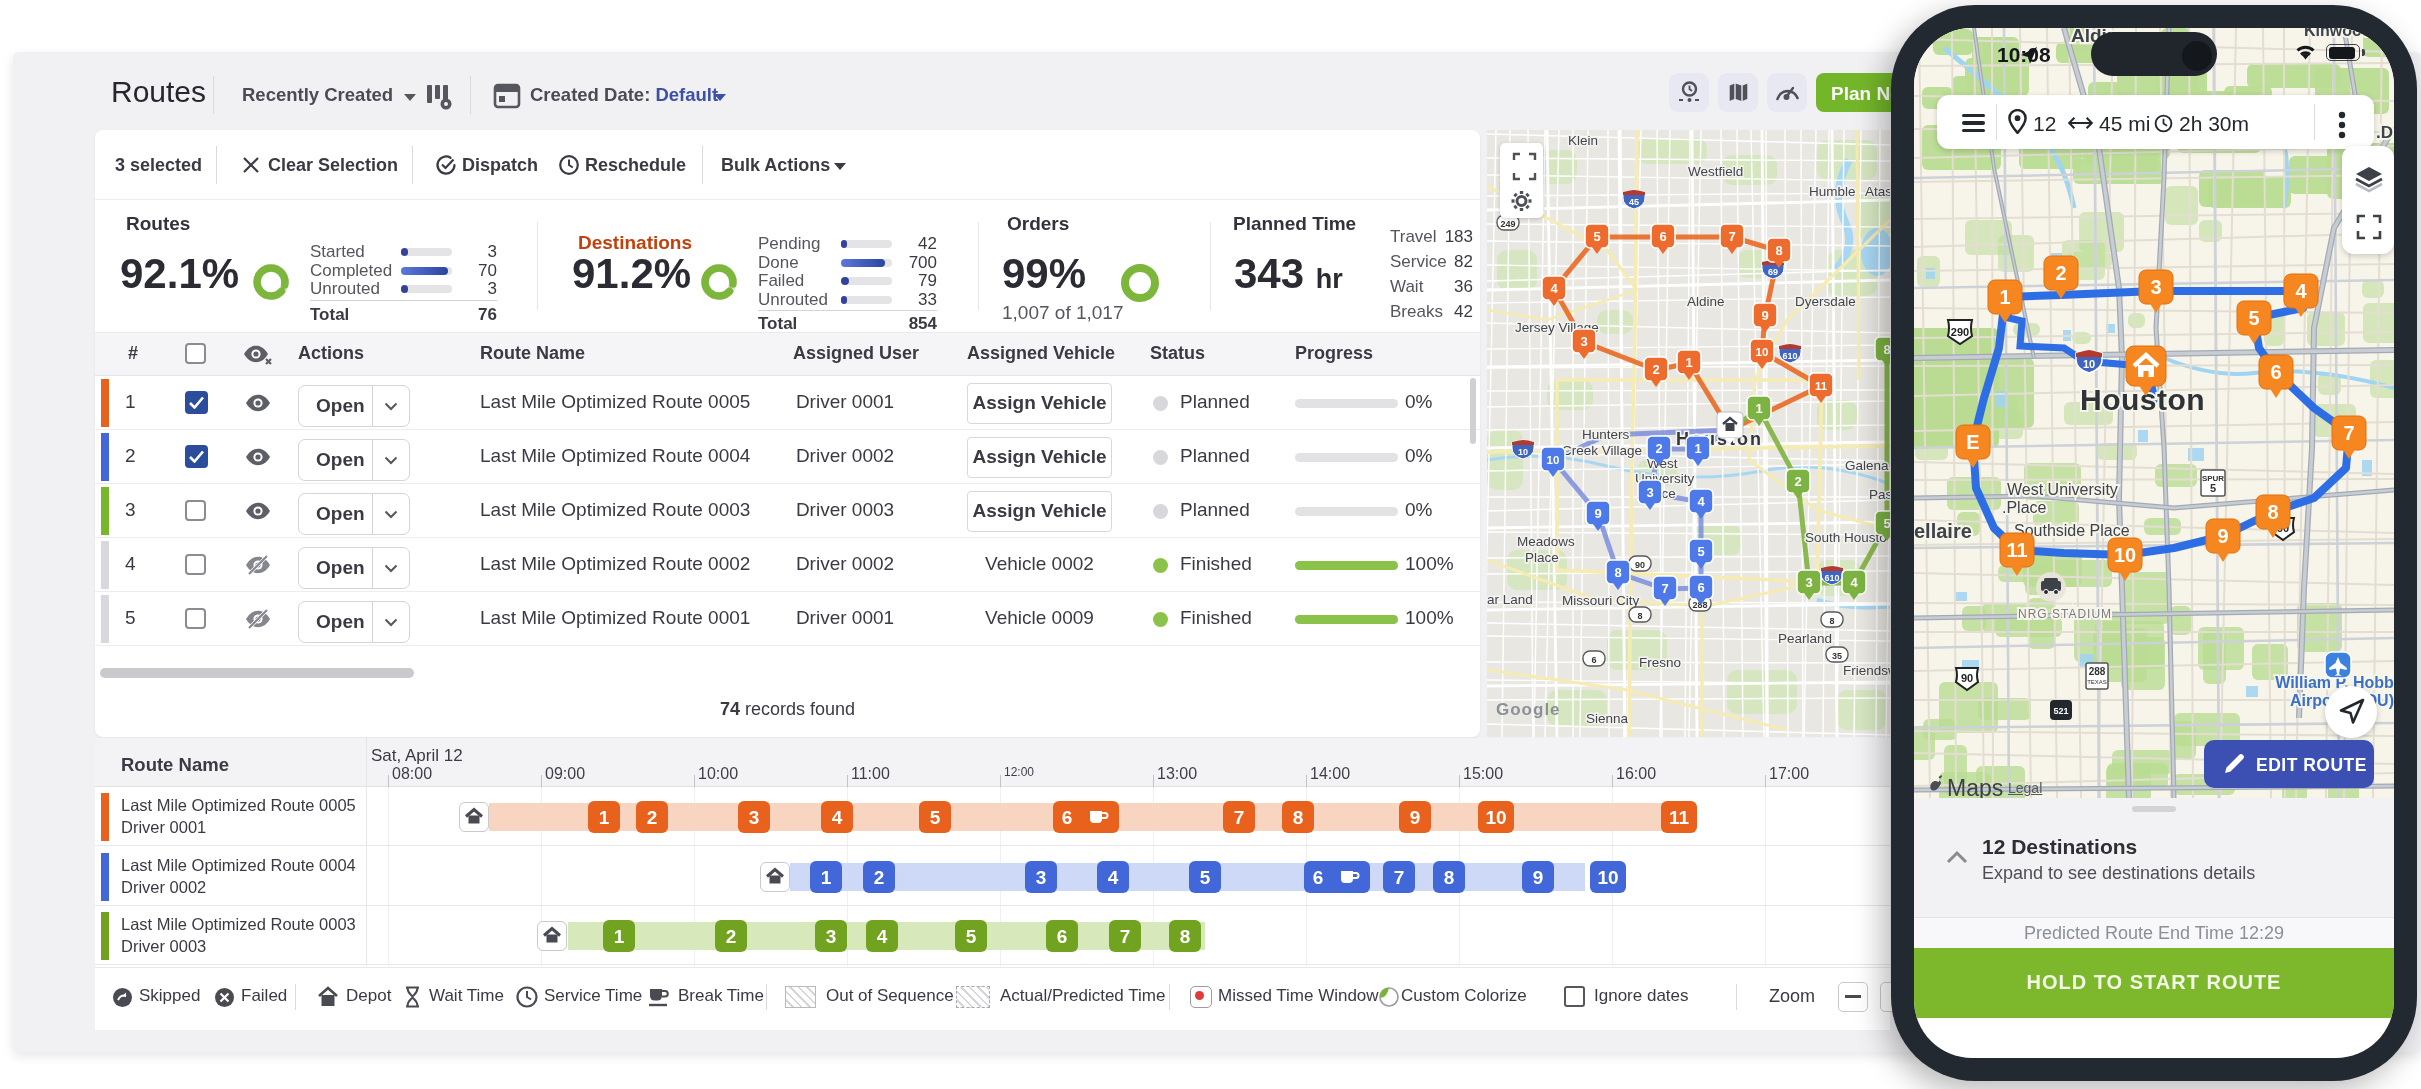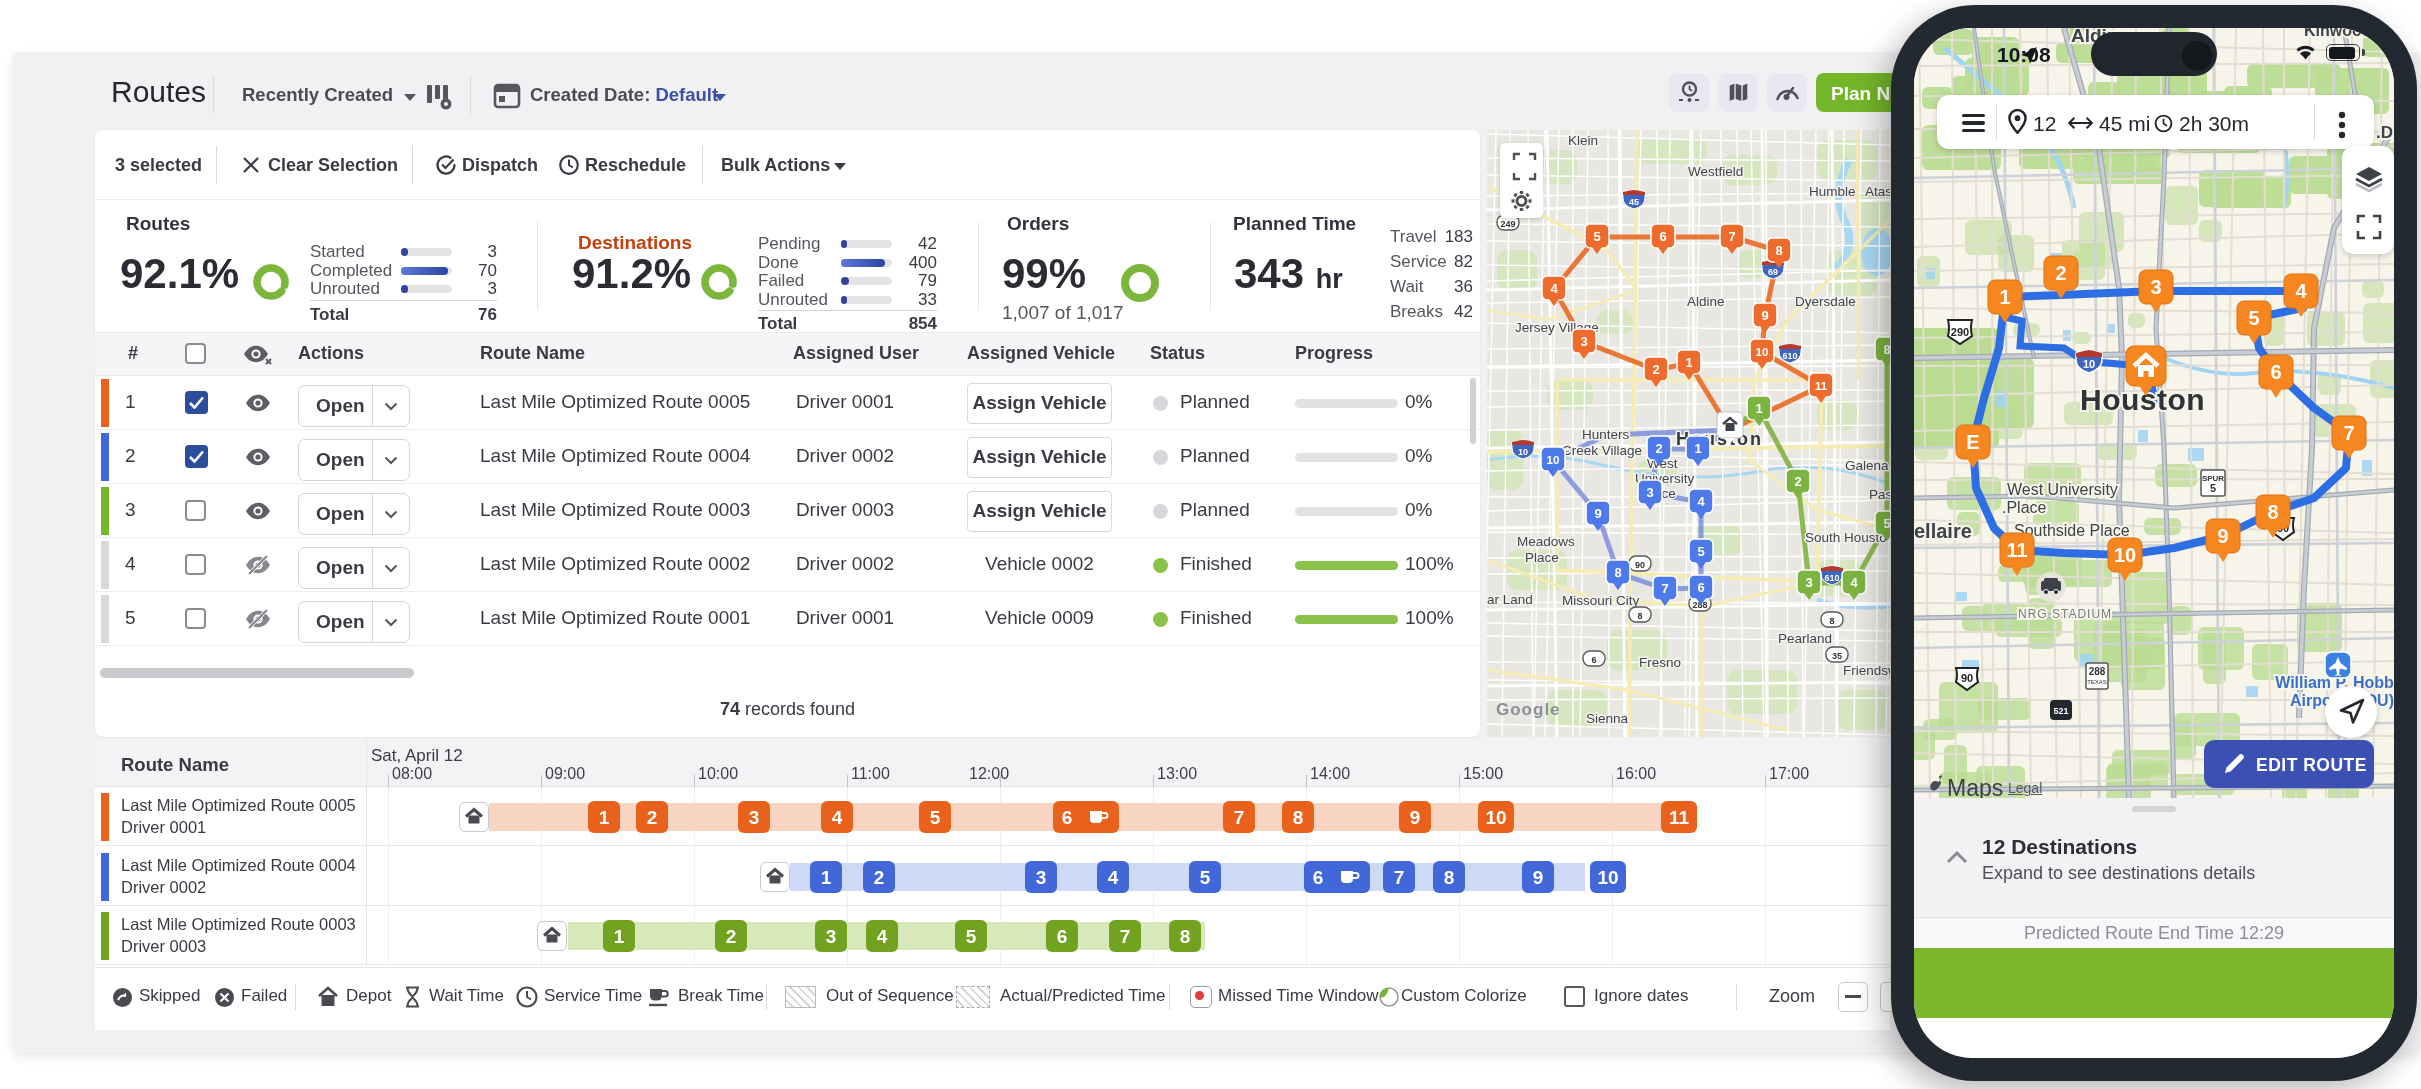--- a/index.html
+++ b/index.html
@@ -126,21 +126,21 @@
     <div class="abs" style="left:663px;top:90px;color:#55565e;">Unrouted</div>
     <div class="abs" style="left:746px;top:40px;width:51px;height:8px;border-radius:4px;background:#e4e4e6;"></div>
     <div class="abs" style="left:746px;top:40px;width:6px;height:8px;border-radius:4px;background:#33439c;"></div>
     <div class="abs" style="left:746px;top:59px;width:51px;height:8px;border-radius:4px;background:#e4e4e6;"></div>
     <div class="abs" style="left:746px;top:59px;width:44px;height:8px;border-radius:4px;background:linear-gradient(90deg,#5b79dd,#2b459f);"></div>
     <div class="abs" style="left:746px;top:77px;width:51px;height:8px;border-radius:4px;background:#e4e4e6;"></div>
     <div class="abs" style="left:746px;top:77px;width:8px;height:8px;border-radius:4px;background:#33439c;"></div>
     <div class="abs" style="left:746px;top:96px;width:51px;height:8px;border-radius:4px;background:#e4e4e6;"></div>
     <div class="abs" style="left:746px;top:96px;width:6px;height:8px;border-radius:4px;background:#33439c;"></div>
     <div class="abs txt" style="left:780px;top:34px;width:62px;text-align:right;">42</div>
-    <div class="abs txt" style="left:780px;top:53px;width:62px;text-align:right;">400</div>
+    <div class="abs txt" style="left:780px;top:53px;width:62px;text-align:right;">700</div>
     <div class="abs txt" style="left:780px;top:71px;width:62px;text-align:right;">79</div>
     <div class="abs txt" style="left:780px;top:90px;width:62px;text-align:right;">33</div>
     <div class="abs" style="left:663px;top:110px;width:179px;border-top:1px solid #d4d4d8;"></div>
     <div class="abs txt" style="left:663px;top:114px;font-weight:bold;">Total</div>
     <div class="abs txt" style="left:780px;top:114px;width:62px;text-align:right;font-weight:bold;">854</div>
     <div class="abs vdiv" style="left:883px;top:22px;height:88px;background:#e6e6ea;"></div>
 
     <div class="abs" style="left:912px;top:13px;font-size:19px;font-weight:bold;color:#33333d;">Orders</div>
     <div class="abs" style="left:907px;top:50px;font-size:42px;font-weight:bold;color:#2b2b33;">99%</div>
     <svg class="abs" style="left:1026px;top:64px;" width="38" height="38" viewBox="0 0 38 38">
@@ -666,21 +666,21 @@
     <div class="abs" style="left:446px;top:37px;width:1px;height:12px;background:#c2c2c8;"></div>
     <div class="abs" style="left:450px;top:27px;font-size:16px;color:#3e3e48;">09:00</div>
     <div class="abs" style="left:446px;top:49px;width:1px;height:179px;background:#efeff2;"></div>
     <div class="abs" style="left:599px;top:37px;width:1px;height:12px;background:#c2c2c8;"></div>
     <div class="abs" style="left:603px;top:27px;font-size:16px;color:#3e3e48;">10:00</div>
     <div class="abs" style="left:599px;top:49px;width:1px;height:179px;background:#efeff2;"></div>
     <div class="abs" style="left:752px;top:37px;width:1px;height:12px;background:#c2c2c8;"></div>
     <div class="abs" style="left:756px;top:27px;font-size:16px;color:#3e3e48;">11:00</div>
     <div class="abs" style="left:752px;top:49px;width:1px;height:179px;background:#efeff2;"></div>
     <div class="abs" style="left:905px;top:37px;width:1px;height:12px;background:#c2c2c8;"></div>
-    <div class="abs" style="left:874px;top:27px;font-size:16px;color:#3e3e48;">12:00</div>
+    <div class="abs" style="left:909px;top:27px;font-size:12px;color:#3e3e48;">12:00</div>
     <div class="abs" style="left:905px;top:49px;width:1px;height:179px;background:#efeff2;"></div>
     <div class="abs" style="left:1058px;top:37px;width:1px;height:12px;background:#c2c2c8;"></div>
     <div class="abs" style="left:1062px;top:27px;font-size:16px;color:#3e3e48;">13:00</div>
     <div class="abs" style="left:1058px;top:49px;width:1px;height:179px;background:#efeff2;"></div>
     <div class="abs" style="left:1211px;top:37px;width:1px;height:12px;background:#c2c2c8;"></div>
     <div class="abs" style="left:1215px;top:27px;font-size:16px;color:#3e3e48;">14:00</div>
     <div class="abs" style="left:1211px;top:49px;width:1px;height:179px;background:#efeff2;"></div>
     <div class="abs" style="left:1364px;top:37px;width:1px;height:12px;background:#c2c2c8;"></div>
     <div class="abs" style="left:1368px;top:27px;font-size:16px;color:#3e3e48;">15:00</div>
     <div class="abs" style="left:1364px;top:49px;width:1px;height:179px;background:#efeff2;"></div>
@@ -1237,15 +1237,16 @@
     <div class="abs" style="left:0;top:770px;width:480px;height:119px;background:#f2f2f4;"></div>
     <div class="abs" style="left:218px;top:778px;width:44px;height:6px;border-radius:3px;background:#d3d3d6;"></div>
     <svg class="abs" style="left:32px;top:822px;" width="22" height="14" viewBox="0 0 22 14">
           <path d="M2 12 L11 3 l9 9" fill="none" stroke="#8a8a90" stroke-width="3"></path>
         </svg>
     <div class="abs" style="left:68px;top:807px;font-size:21px;font-weight:bold;color:#2e2e36;">12 Destinations</div>
     <div class="abs" style="left:68px;top:835px;font-size:18px;color:#4e4e56;">Expand to see destinations details</div>
     <div class="abs" style="left:0;top:889px;width:480px;height:31px;background:#f8f8fa;border-top:1px solid #e3e3e6;"></div>
     <div class="abs" style="left:0;top:895px;width:480px;text-align:center;font-size:18px;color:#8a9097;">Predicted Route End Time 12:29</div>
     <div class="abs" style="left:0;top:920px;width:480px;height:70px;background:#7cb72c;"></div>
+    <div class="abs" style="left:0;top:943px;width:480px;text-align:center;font-size:20px;font-weight:bold;color:#f4fae8;letter-spacing:1px;">HOLD TO START ROUTE</div>
     </div>
   </div>
 </div>
 
 </body></html>

